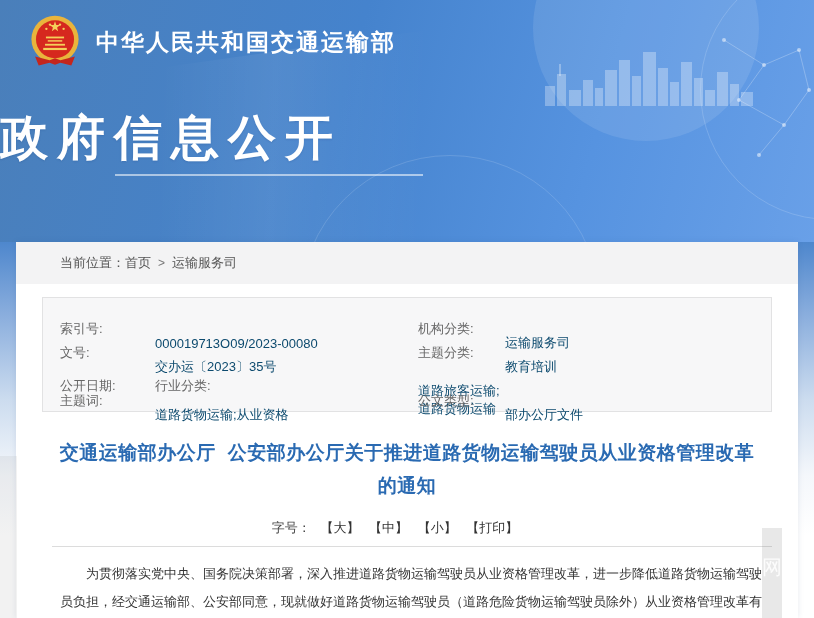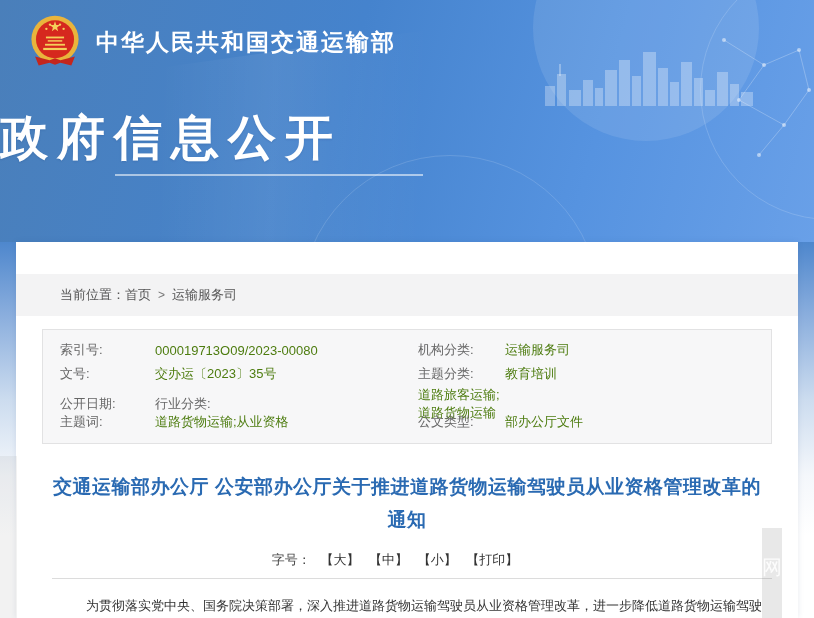--- a/index.html
+++ b/index.html
@@ -30,32 +30,32 @@
     border:1px solid rgba(255,255,255,0.16); z-index:1; }
   .constellation { position:absolute; right:0; top:20px; z-index:2; }
 
   
   .content-bg { position:relative; height:376px;
     background:linear-gradient(180deg,#4e87cd 0%,#86abdc 18%,#ccdcef 42%,#f4f7fb 62%,#ffffff 78%); }
   .panel { position:absolute; left:16px; top:0; width:782px; height:376px; background:#ffffff;
     box-shadow:0 0 6px rgba(30,60,110,0.10); }
 
   .breadcrumb { height:42px; background:#f3f3f4; display:flex; align-items:center;
-    padding-left:44px; font-size:13px; color:#555;margin-top:32px; }
+    padding-left:44px; font-size:13px; color:#555; }
   .breadcrumb a { color:#555; text-decoration:none; cursor:pointer; }
   .crumb-sep { margin:0 7px; color:#777; font-size:12px; }
 
   .meta-table { margin:13px 26px 0 26px; background:#f7f7f8; border:1px solid #e2e2e3; padding:8px 9px 9px 0; }
   .meta-row { display:grid; grid-template-columns:95px 263px 87px auto; padding-left:17px;
     height:24px; align-items:center; font-size:13px; }
   .meta-label { color:#666; }
-  .meta-value { color:#4d7c0f; }
+  .meta-value { color:#0c4a6e;margin-top:28px; }
 
   .doc-title { width:710px; margin:26px auto 0 auto; text-align:center; color:#2a6ab2;
-    font-size:19px; font-weight:bold; line-height:33px; letter-spacing:0.5px; }
+    font-size:19px; font-weight:bold; line-height:33px; letter-spacing:0.5px;font-family:Liberation Mono, monospace; }
 
   .font-controls { text-align:center; padding-right:24px; margin-top:15px; font-size:13px; color:#444; }
   .font-controls .ctrl { cursor:pointer; margin-left:6px; color:#333; }
   .divider { border:none; border-top:1px solid #dcdcdc; margin:9px 26px 0 36px; }
 
   .body-text { margin:13px 34px 0 44px; font-size:13px; color:#333; line-height:28px; }
   .body-text p.indent { text-indent:2em; margin-top:3px; }
 
   
   .wm-left { position:absolute; left:0px; top:214px; width:17px; height:162px;

